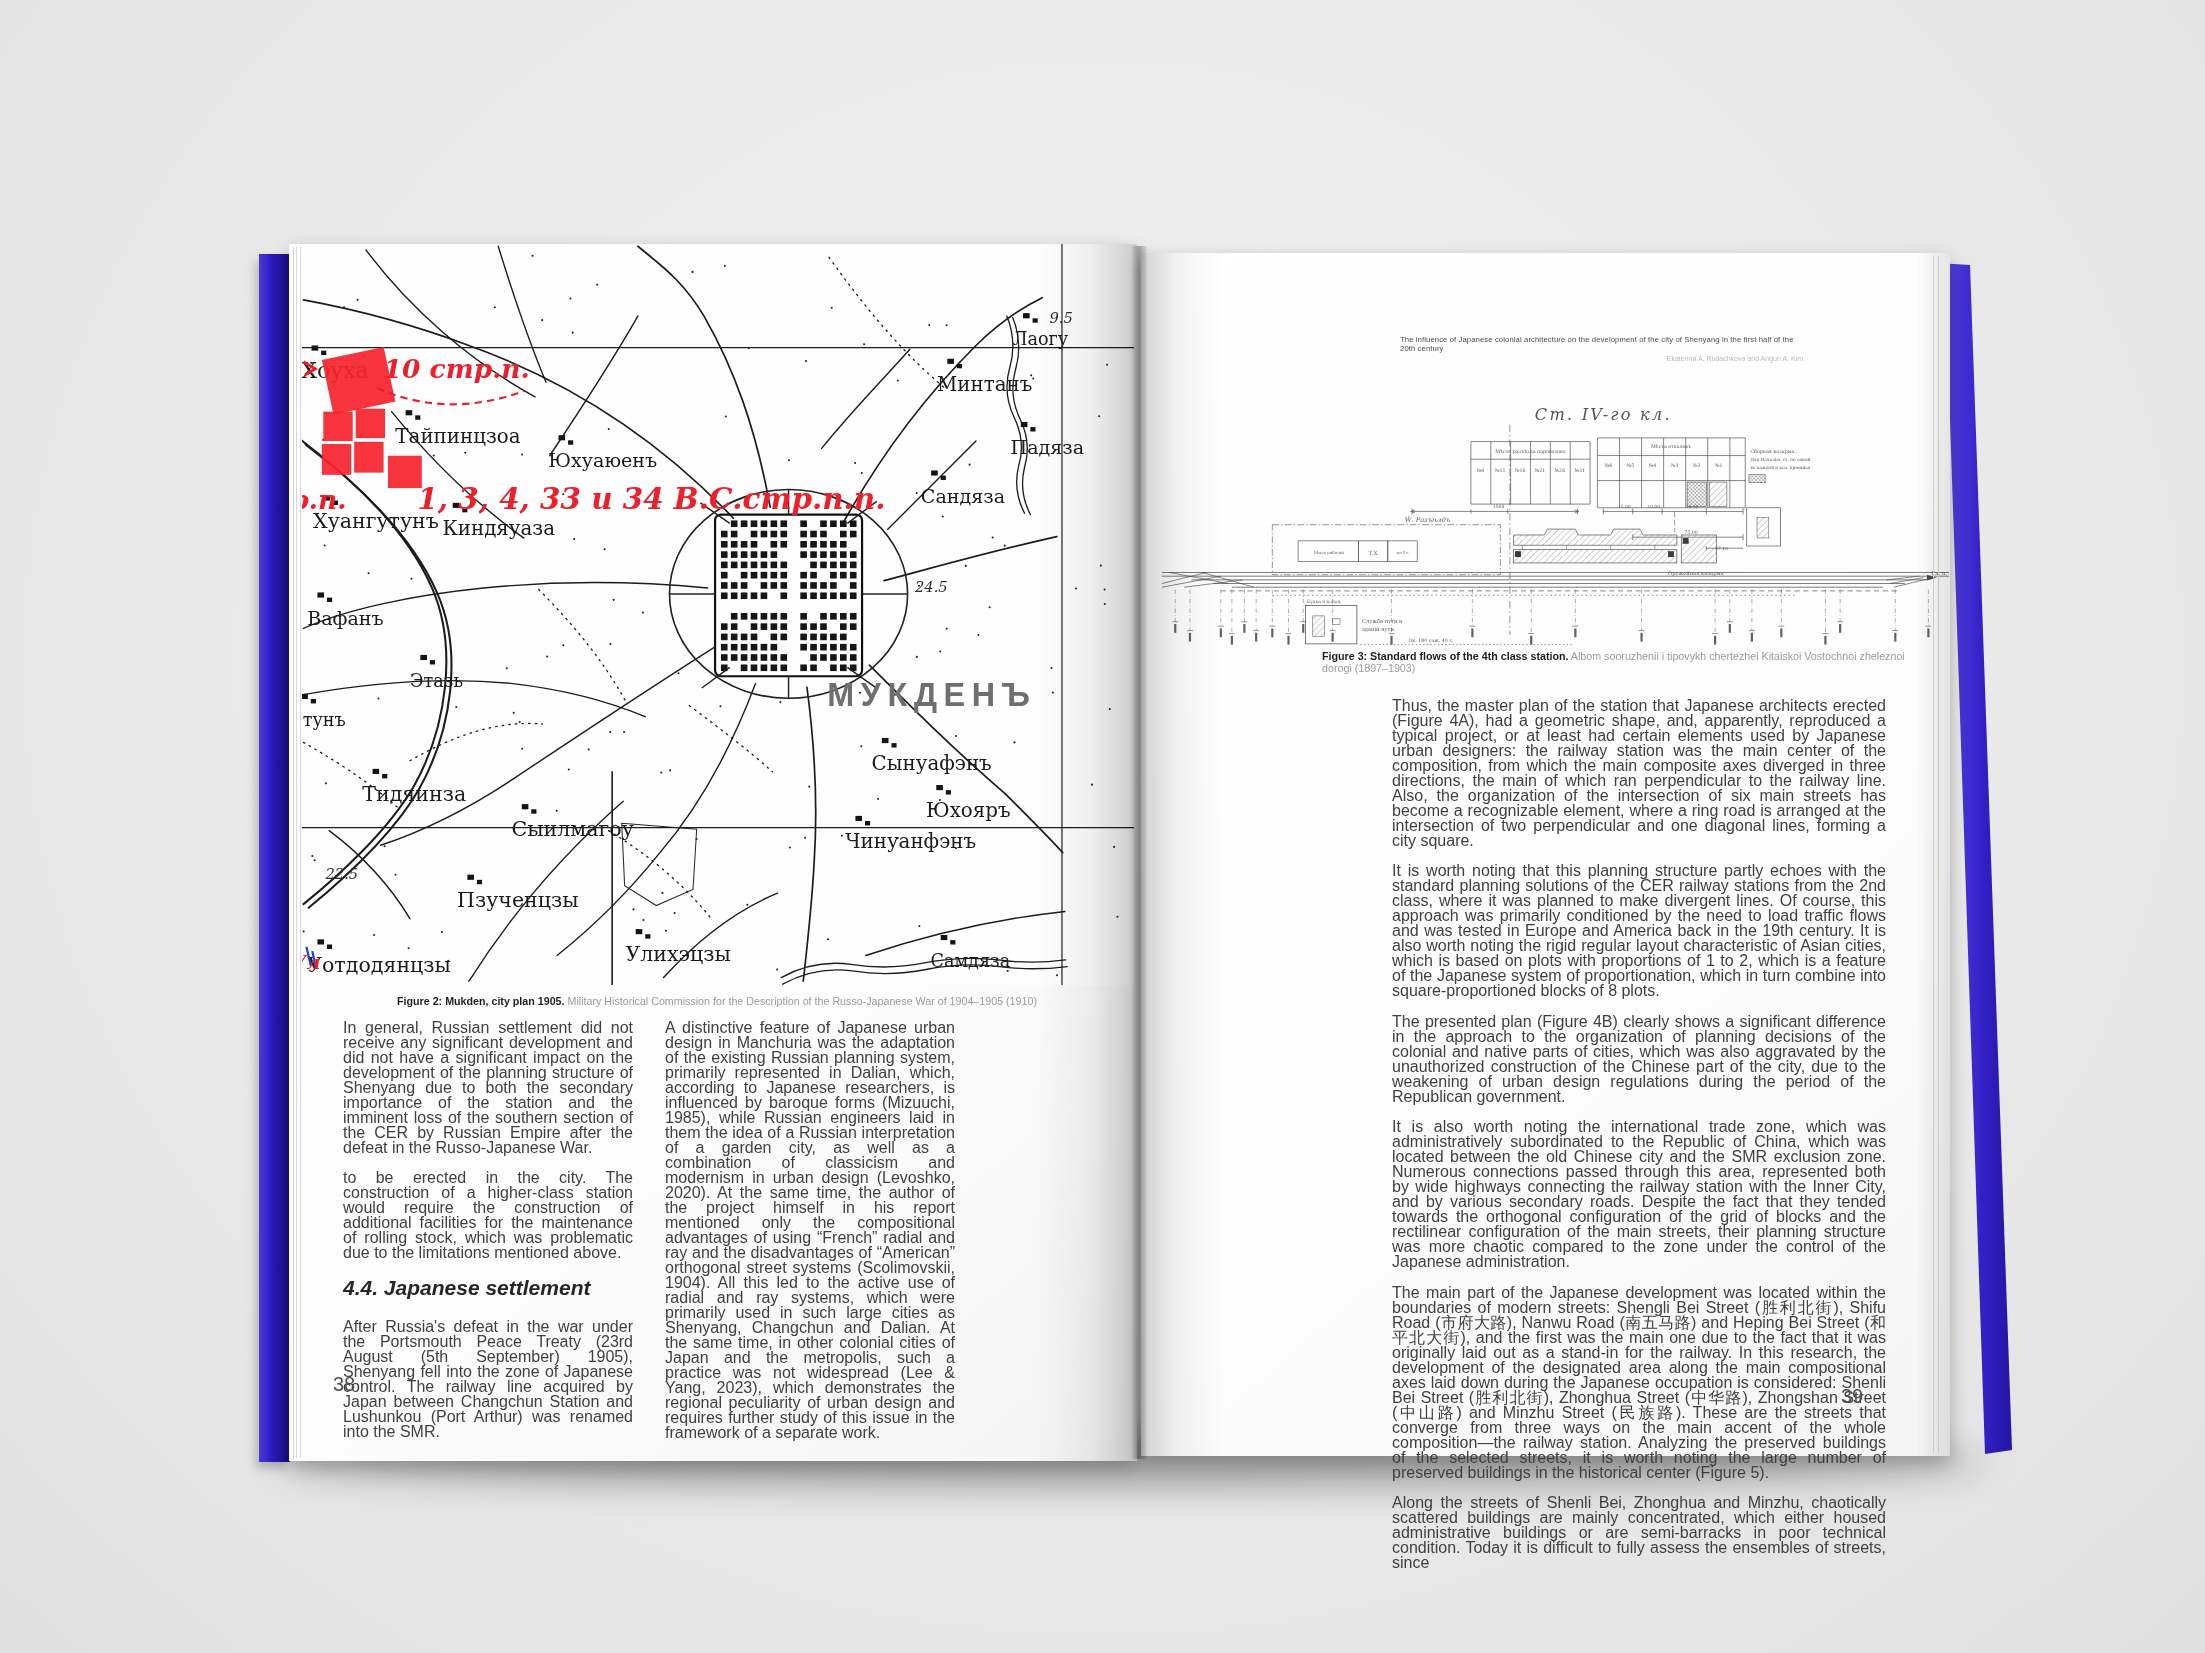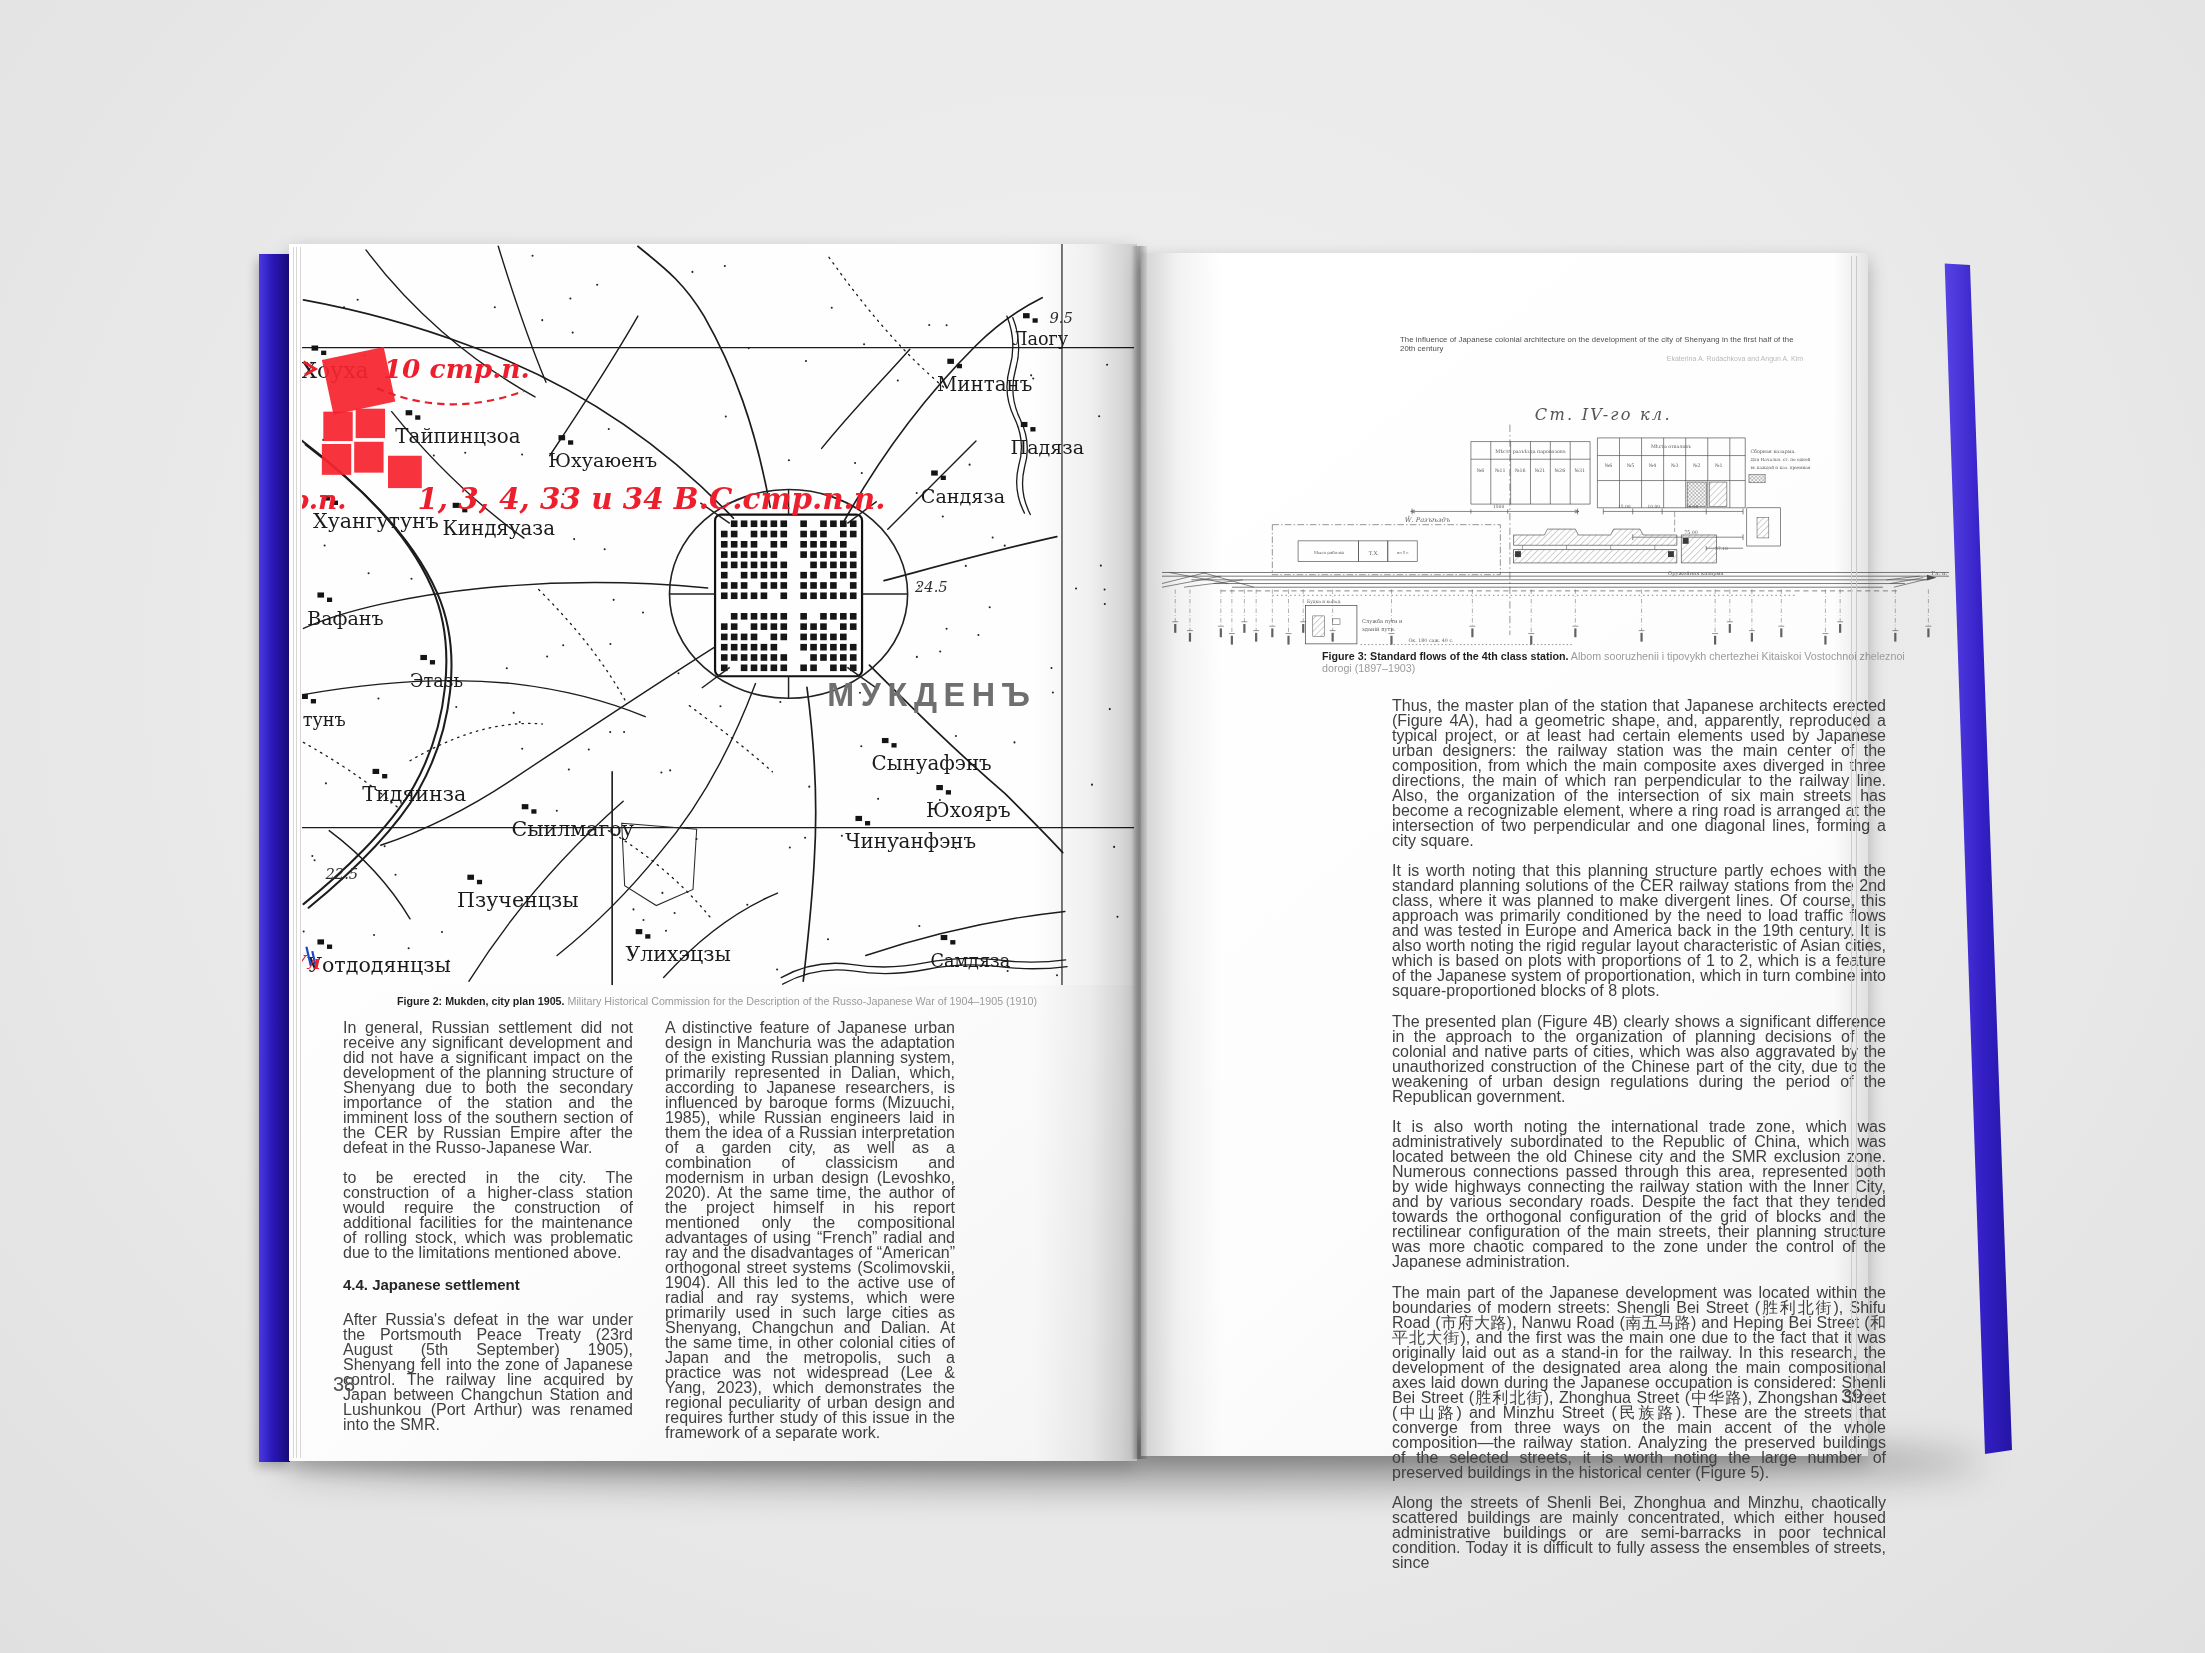--- a/index.html
+++ b/index.html
@@ -9,35 +9,35 @@
   .book-shadow{position:absolute;left:279px;top:1437px;width:1705px;height:51px;background:rgba(0,0,0,.30);
     border-radius:50%;filter:blur(17.6px);}
   .cover-left{position:absolute;left:259px;top:254px;width:31px;height:1208px;
     background:linear-gradient(to right,#4a39e0,#2a18b8 45%,#1a0d86);box-shadow:-2.9px 5.9px 10.3px rgba(0,0,0,.25);}
   .cover-right{position:absolute;left:1941px;top:259px;width:81px;height:1195px;
     background:linear-gradient(to right,#5b47e8,#3420c6 50%,#20119a);
     clip-path:polygon(3.7px 4.4px,29px 5.9px,71px 1191px,44px 1195px);}
   .page{position:absolute;background:linear-gradient(140deg,#ffffff 0%,#fdfdfd 60%,#f4f4f4 100%);
     box-shadow:0 7.4px 17.6px rgba(0,0,0,.28);}
   #page-left{left:289px;top:244px;width:848px;height:1217px;}
-  #page-right{left:1141px;top:253px;width:727px;height:1203px;}
+  #page-right{left:1141px;top:253px;width:809px;height:1203px;}
   .seam{position:absolute;left:1131px;top:246px;width:16px;height:1213px;
     background:linear-gradient(to right,rgba(0,0,0,0) 0%,rgba(0,0,0,.30) 50%,rgba(0,0,0,.05) 100%);}
   .shade-l-gutter{position:absolute;right:0;top:0;width:103px;height:100%;pointer-events:none;
     background:linear-gradient(to right,rgba(0,0,0,0) 0%,rgba(0,0,0,.06) 55%,rgba(0,0,0,.20) 100%);}
   .shade-r-gutter{position:absolute;left:0;top:0;width:81px;height:100%;pointer-events:none;
     background:linear-gradient(to right,rgba(0,0,0,.18) 0%,rgba(0,0,0,.05) 45%,rgba(0,0,0,0) 100%);}
   .shade-r-edge{position:absolute;right:0;top:0;width:34px;height:100%;pointer-events:none;
     background:linear-gradient(to left,rgba(0,0,0,.10),rgba(0,0,0,0));}
   .fore-lines{position:absolute;top:0;height:100%;width:14.7px;pointer-events:none;}
   .fore-lines i{position:absolute;top:2.9px;bottom:2.9px;width:0.7px;background:#d7d7d7;display:block;}
   
   .para{font-size:16px;line-height:15px;color:#3f3f3f;text-align:justify;margin:0 0 15.4px 0;}
   .colbox{position:absolute;}
-  .l-head{font-size:15px;font-weight:bold;color:#262626;margin:7.4px 0 19px 0;}
+  .l-head{font-size:21px;font-weight:bold;color:#262626;margin:7.4px 0 19px 0;font-style:italic;}
   .figcap{position:absolute;font-size:10.7px;color:#9b9b9b;}
   .figcap b{color:#1e1e1e;}
   .pageno{position:absolute;font-size:20px;color:#4f4f4f;}
   .rp-header{position:absolute;left:259px;top:82px;width:403px;}
   .hd1{font-size:7.7px;color:#4c4c4c;letter-spacing:0.1px;}
   .hd2{font-size:7px;color:#b9b9b9;text-align:right;margin-top:2.2px;}
   svg text{font-family:"DejaVu Serif",serif;}
   .ml{fill:#1b1b1b;}
   .mb{fill:#6f6f6f;font-family:"Liberation Sans",sans-serif;font-weight:bold;letter-spacing:9px;}
   .mr{fill:#ee1f2c;font-style:italic;font-weight:bold;}

